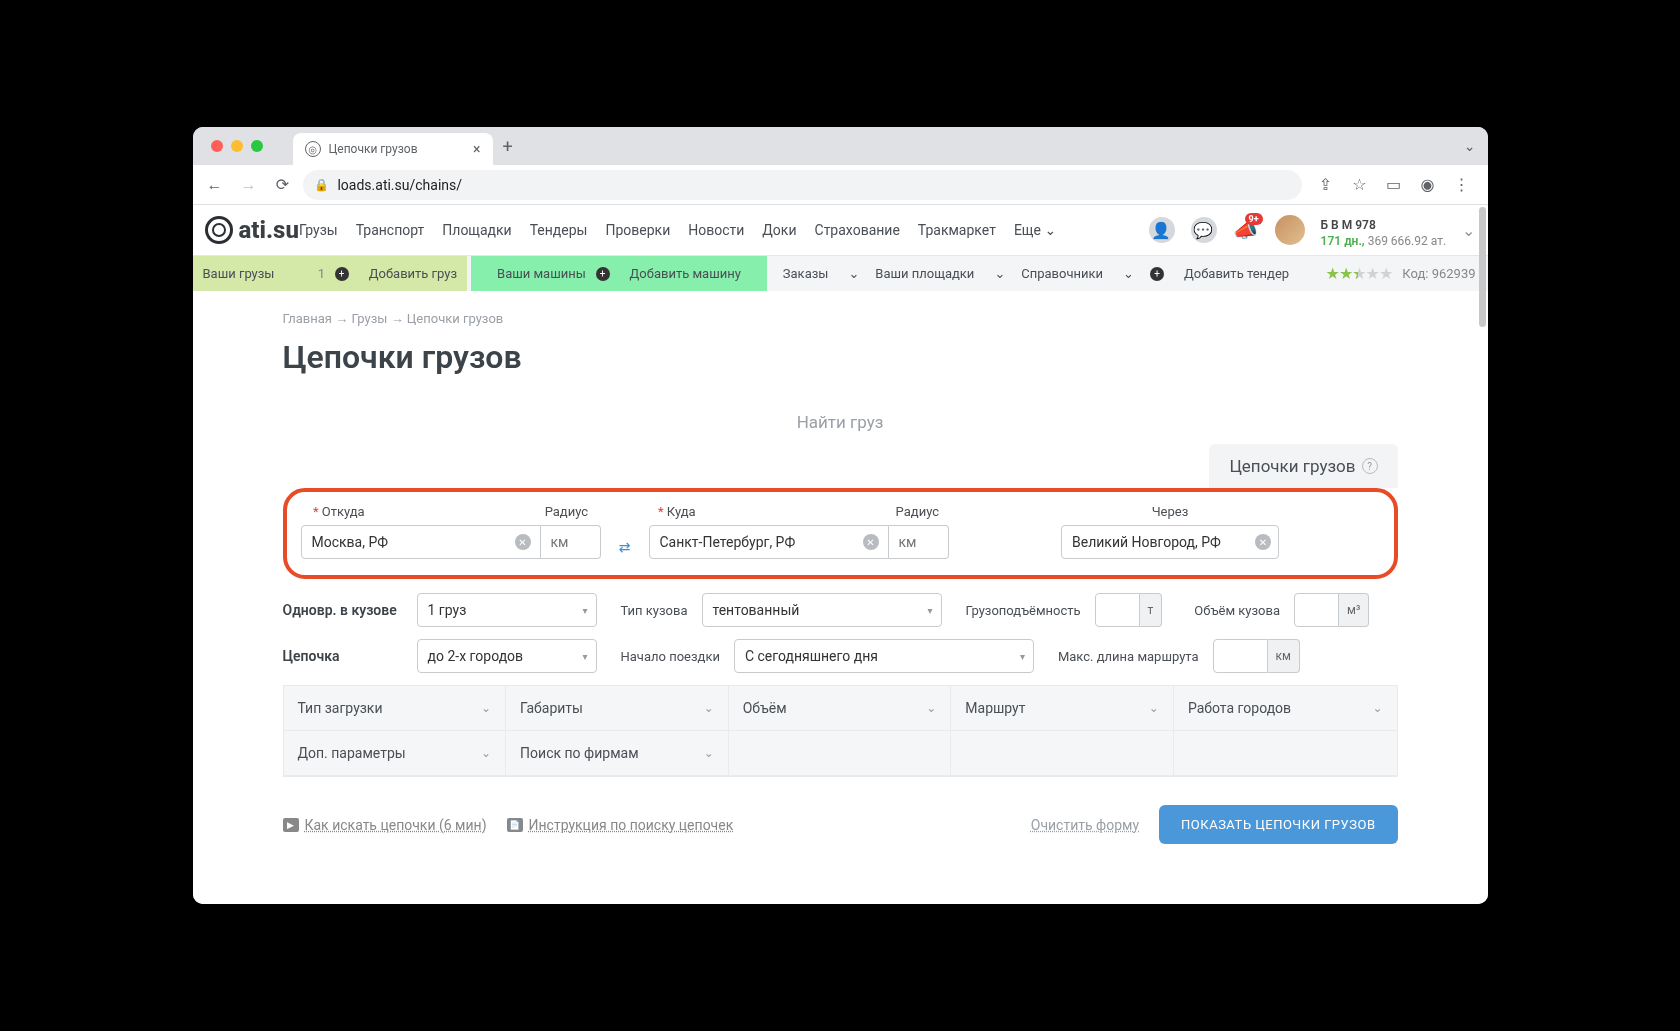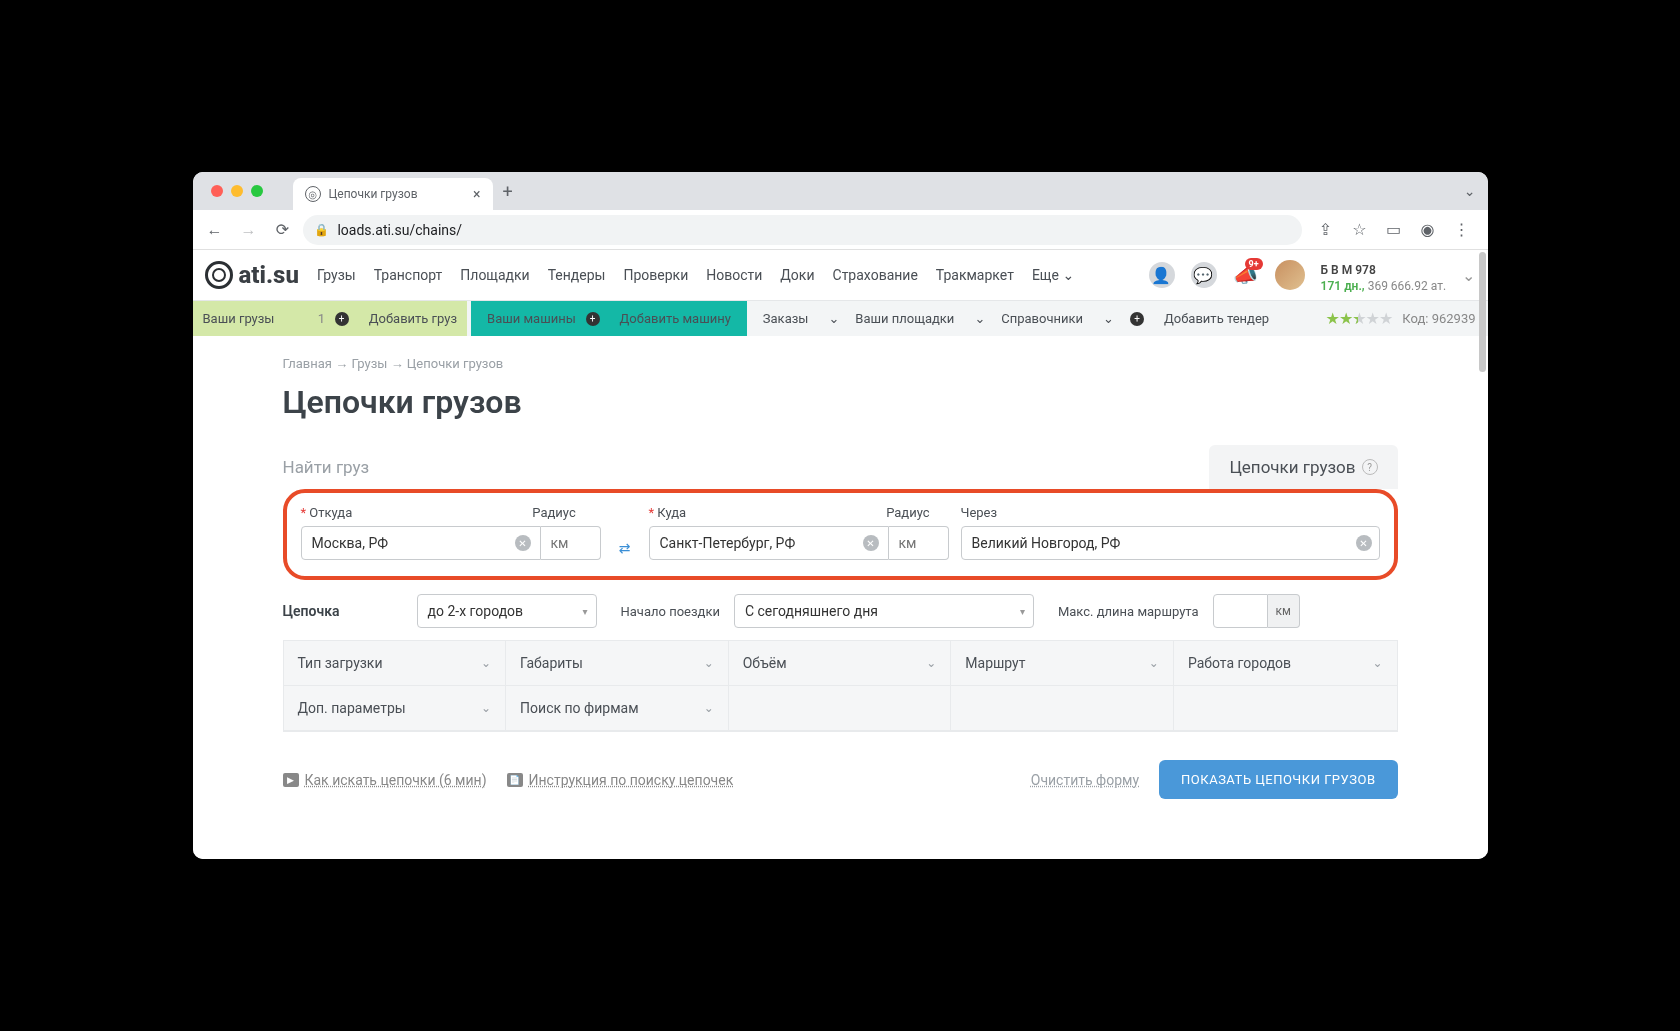--- a/index.html
+++ b/index.html
@@ -15,53 +15,53 @@
 .tab-favicon { width: 16px; height: 16px; border: 1.5px solid #5f6368; border-radius: 50%; display: flex; align-items: center; justify-content: center; font-size: 10px; }
 .tab-close { margin-left: auto; cursor: pointer; font-size: 14px; color: #5f6368; }
 .new-tab { margin-left: 10px; font-size: 18px; color: #5f6368; cursor: pointer; }
 .chevron-down-tab { position: absolute; right: 12px; color: #5f6368; font-size: 14px; }
 .url-bar-row { background: #fff; height: 40px; display: flex; align-items: center; padding: 0 8px; gap: 6px; border-bottom: 1px solid #e0e0e0; }
 .nav-btn { width: 28px; height: 28px; display: flex; align-items: center; justify-content: center; color: #5f6368; border-radius: 50%; cursor: pointer; }
 .url-field { flex: 1; height: 30px; background: #f1f3f4; border-radius: 15px; display: flex; align-items: center; padding: 0 12px; font-size: 14px; color: #202124; gap: 8px; }
 .lock-icon { color: #5f6368; font-size: 12px; }
 .right-icons { display: flex; gap: 6px; padding: 0 4px; }
 .page { background: #fff; }
-.header { height: 50px; display: flex; align-items: center; padding: 0 12px; gap: 18px; border-bottom: 0; }
+.header { height: 50px; display: flex; align-items: center; padding: 0 12px; border-bottom: 0; }
 .logo { display: flex; align-items: center; gap: 6px; font-weight: 800; font-size: 24px; color: #3a3f44; }
 .logo-gear { width: 28px; height: 28px; border: 3px solid #2b2f33; border-radius: 50%; display: flex; align-items: center; justify-content: center; position: relative; }
 .logo-gear::before { content:''; width:10px; height:10px; border:2px solid #2b2f33; border-radius:50%; position:absolute; }
 .main-nav { display: flex; gap: 18px; font-size: 14px; color: #4a4f55; }
 .main-nav span { cursor: pointer; }
 .header-right { margin-left: auto; display: flex; align-items: center; gap: 16px; }
 .hdr-icon { width: 26px; height: 26px; background: #d5d8dc; border-radius: 50%; display:flex; align-items:center; justify-content:center; color:#6b7177; position: relative; }
 .badge-red { position:absolute; top:-4px; right:-4px; background:#e53935; color:#fff; font-size:9px; padding:1px 4px; border-radius:8px; font-weight:bold; }
 .avatar { width: 30px; height: 30px; border-radius: 50%; background: linear-gradient(135deg,#c89060,#e0c090); }
 .user-block { font-size: 12px; line-height: 1.3; margin-top: 8px; }
 .user-name { color: #444; font-weight: 600; }
 .user-sub { color: #888; }
 .user-sub .green { color: #4caf50; font-weight:600; }
 .subheader { background: #f3f5f6; height: 36px; display: flex; align-items: center; padding: 0 12px; font-size: 13px; gap: 16px; border-top: 1px solid #e5e7e9; }
 .sub-seg-green { background: #d4e8a8; padding: 0 10px; height: 100%; display: flex; align-items: center; margin: 0 -12px 0 -12px; }
-.sub-seg-yellow { background: #14b8a6; padding: 0 16px; height: 100%; display: flex; align-items: center; }
+.sub-seg-yellow { background: #86efac; padding: 0 26px; height: 100%; display: flex; align-items: center; }
 .sub-item { display: flex; align-items: center; gap: 20px; color: #4a4f55; cursor: pointer; }
 .plus-circle { width: 14px; height: 14px; background: #333; color:#fff; border-radius:50%; display:inline-flex; align-items:center; justify-content:center; font-size:10px; line-height:1; }
 .sub-right { margin-left: auto; display: flex; align-items: center; gap: 10px; color: #888; }
 .stars { color: #8bc34a; font-size: 16px; letter-spacing:-1px; }
 .stars .grey { color: #d0d3d6; }
 .content { padding: 20px 90px 60px; position:relative; }
 .breadcrumb { font-size: 13px; color: #9aa0a6; margin-bottom: 12px; }
 .breadcrumb a { color: #9aa0a6; text-decoration: none; }
 h1.page-title { font-size: 32px; font-weight: 600; color: #3c4349; margin-bottom: 24px; }
-.tabs-row { display: flex; align-items: center; margin-bottom: 0; }
+.tabs-row { display: flex; align-items: center; margin-bottom: 0; flex-direction: column; }
 .tab-link { font-size: 17px; color: #9aa0a6; padding: 12px 0; }
 .tab-active { margin-left: auto; background: #f3f4f5; padding: 12px 20px; border-radius: 6px 6px 0 0; font-size: 17px; color: #4a4f55; display:flex; align-items:center; gap:6px; }
 .help-q { width:16px; height:16px; border:1px solid #bbb; border-radius:50%; display:inline-flex; align-items:center; justify-content:center; font-size:10px; color:#999; }
 .highlight-box { border: 4px solid #e84b28; border-radius: 22px; padding: 12px 14px 16px; margin-bottom: 14px; }
 .route-row { display: flex; gap: 12px; align-items: flex-end; }
-.field-group { display: flex; flex-direction: column; gap: 6px; }
+.field-group { display: flex; flex-direction: column; gap: 6px; align-items: center; }
 .field-label { font-size: 13px; color: #4a4f55; }
 .req::before { content:'* '; color:#e53935; }
 .input-wrap { position: relative; display:flex; }
 .text-input { height: 34px; border: 1px solid #c8cbce; border-radius: 4px; padding: 0 28px 0 10px; font-size: 14px; color: #333; background:#fff; }
 .text-input.wide { width: 240px; }
 .text-input.radius { width: 60px; border-left:0; border-radius: 0 4px 4px 0; }
 .text-input.wide.joined { border-radius: 4px 0 0 4px; }
 .clear-x { position:absolute; right:8px; top:50%; transform:translateY(-50%); width:16px; height:16px; background:#b8bcc0; border-radius:50%; color:#fff; font-size:10px; display:flex; align-items:center; justify-content:center; cursor:pointer; }
 .swap-btn { width: 24px; display:flex; align-items:center; justify-content:center; color:#3b8fd6; font-size:14px; cursor:pointer; padding-bottom: 4px; }
 .through-input { width: 338px; }
@@ -237,20 +237,36 @@
           <div class="field-group" style="flex:1">
             <span class="field-label">Через</span>
             <div class="input-wrap">
               <input class="text-input through-input" style="width: 100%;" value="Великий Новгород, РФ">
               <span class="clear-x">✕</span>
             </div>
           </div>
         </div>
       </div>
 
+      <div class="form-row">
+        <span class="lbl">Одновр. в кузове</span>
+        <div class="select-box" style="width:180px">1 груз</div>
+        <span class="sublabel" style="margin-left:10px">Тип кузова</span>
+        <div class="select-box" style="width:240px">тентованный</div>
+        <span class="sublabel" style="margin-left:10px">Грузоподъёмность</span>
+        <div class="unit-input">
+          <input class="small-input" style="width: 45px;">
+          <span class="unit">т</span>
+        </div>
+        <span class="sublabel" style="margin-left:18px">Объём кузова</span>
+        <div class="unit-input">
+          <input class="small-input" style="width: 45px;">
+          <span class="unit">м³</span>
+        </div>
+      </div>
 
       <div class="form-row">
         <span class="lbl">Цепочка</span>
         <div class="select-box" style="width:180px">до 2-х городов</div>
         <span class="sublabel" style="margin-left:10px">Начало поездки</span>
         <div class="select-box" style="width:300px">С сегодняшнего дня</div>
         <span class="sublabel" style="margin-left:10px">Макс. длина маршрута</span>
         <div class="unit-input">
           <input class="small-input" style="width: 55px;">
           <span class="unit">км</span>

